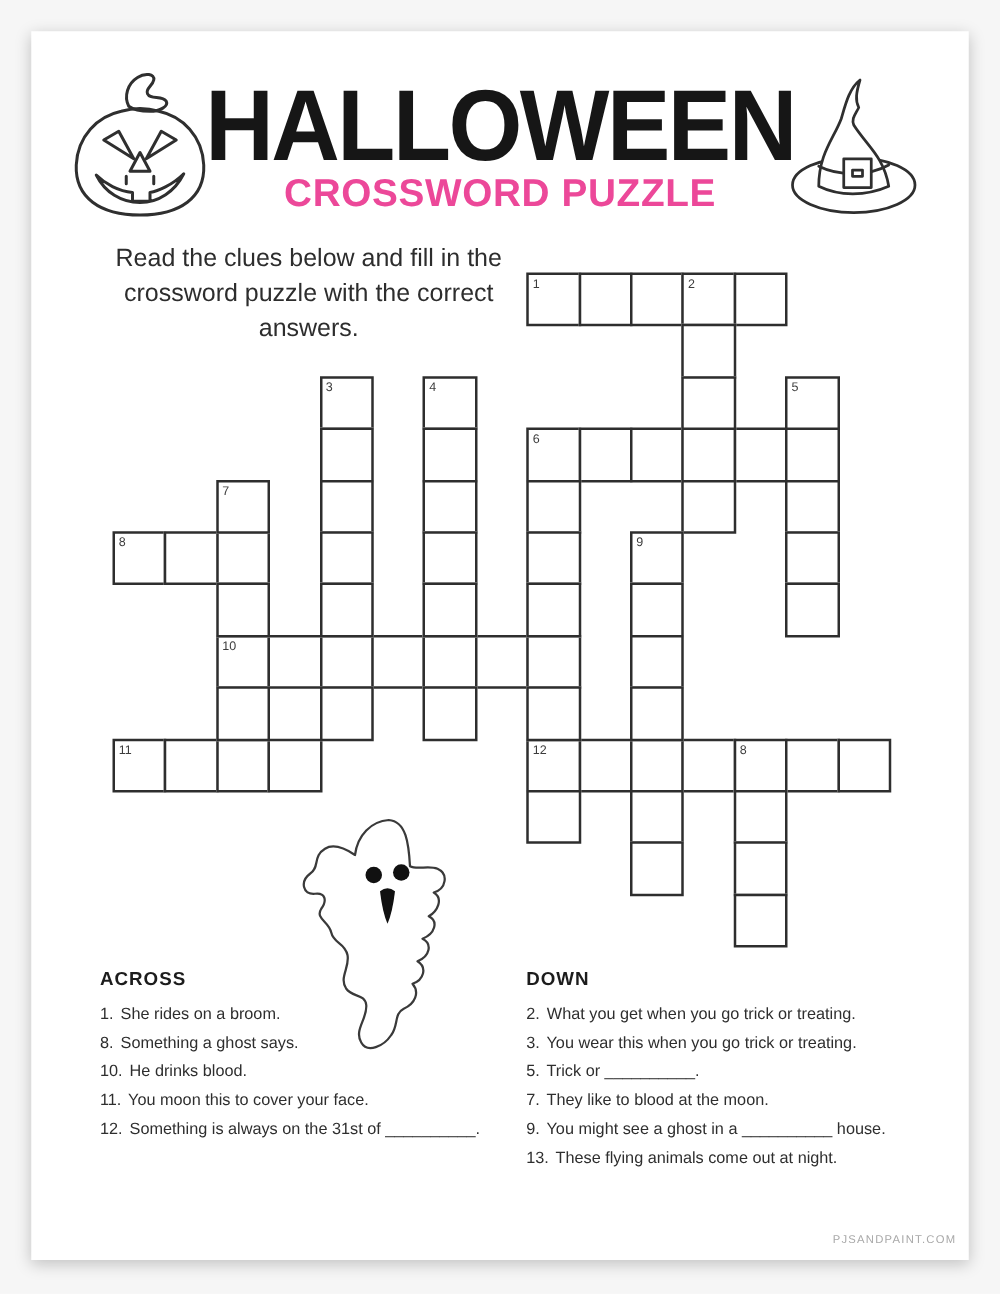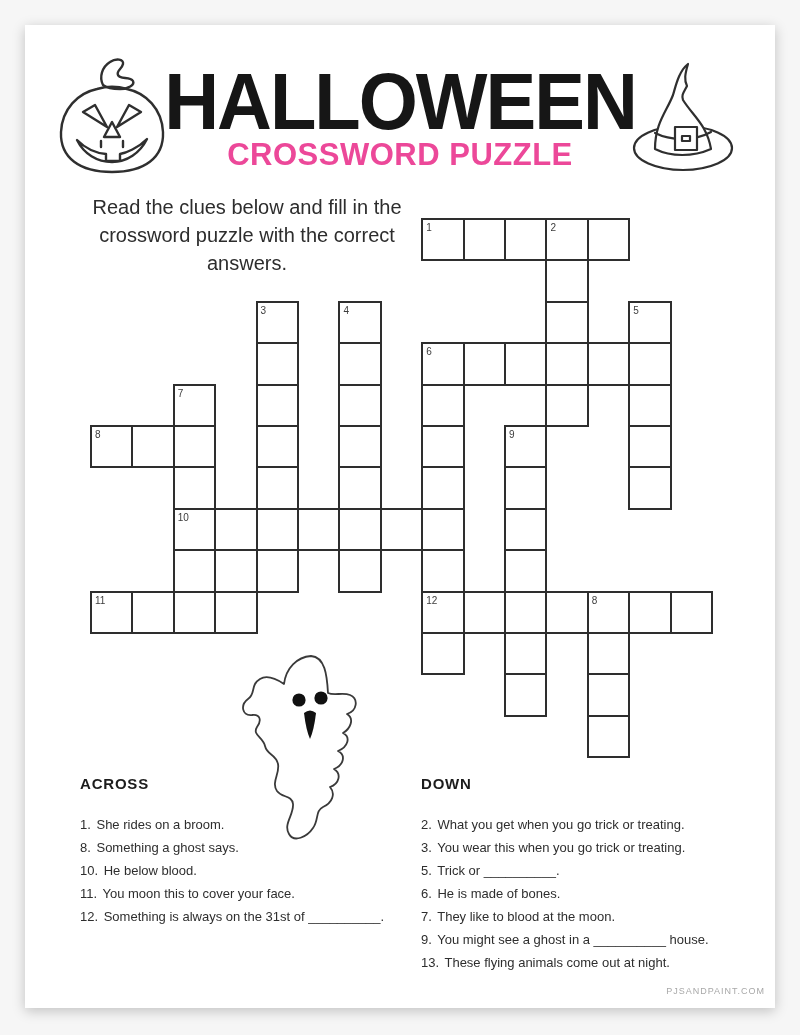--- a/index.html
+++ b/index.html
@@ -48,21 +48,21 @@
     pointer-events:none;
   }
   
   .ghost { position:absolute; left:208px; top:628px; }
   
   .clues { position:absolute; top:750px; }
   .clues-across { left:55px; width:330px; }
   .clues-down  { left:396px; width:330px; }
   .clues h3 {
     font-size:15px; font-weight:900; letter-spacing:0.8px;
-    color:#1c1c1c; margin-bottom:21px;
+    color:#1c1c1c; margin-bottom:7px;
   }
   .clues ul { list-style:none; }
   .clues li {
     font-size:13px; line-height:23px; color:#2e2e2e;
     white-space:nowrap;
   }
   .clues li .cnum { margin-right:2px; }
   
   .site-credit {
     position:absolute; right:10px; top:961px;
@@ -207,33 +207,32 @@
     <circle cx="66" cy="47" r="6.6" fill="#111" stroke="none"></circle>
     <circle cx="88" cy="45" r="6.6" fill="#111" stroke="none"></circle>
     <path fill="#111" stroke="none" d="M71,60 Q77,55 83,60 Q81,77 77,86 Q73,77 71,60 Z"></path>
   </svg>
 
   <section class="clues clues-across">
     <h3>ACROSS</h3>
     <ul>
         <li><span class="cnum">1.</span><span> She rides on a broom.</span></li>
         <li><span class="cnum">8.</span><span> Something a ghost says.</span></li>
-        <li><span class="cnum">10.</span><span> He below blood.</span></li>
+        <li><span class="cnum">10.</span><span> He drinks blood.</span></li>
         <li><span class="cnum">11.</span><span> You moon this to cover your face.</span></li>
         <li><span class="cnum">12.</span><span> Something is always on the 31st of __________.</span></li>
       </ul>
   </section>
 
   <section class="clues clues-down">
     <h3>DOWN</h3>
     <ul>
         <li><span class="cnum">2.</span><span> What you get when you go trick or treating.</span></li>
         <li><span class="cnum">3.</span><span> You wear this when you go trick or treating.</span></li>
         <li><span class="cnum">5.</span><span> Trick or __________.</span></li>
-        <li><span class="cnum">6.</span><span> He is made of bones.</span></li>
         <li><span class="cnum">7.</span><span> They like to blood at the moon.</span></li>
         <li><span class="cnum">9.</span><span> You might see a ghost in a __________ house.</span></li>
         <li><span class="cnum">13.</span><span> These flying animals come out at night.</span></li>
       </ul>
   </section>
 
   <div class="site-credit">PJSANDPAINT.COM</div>
 
 </div>
 

